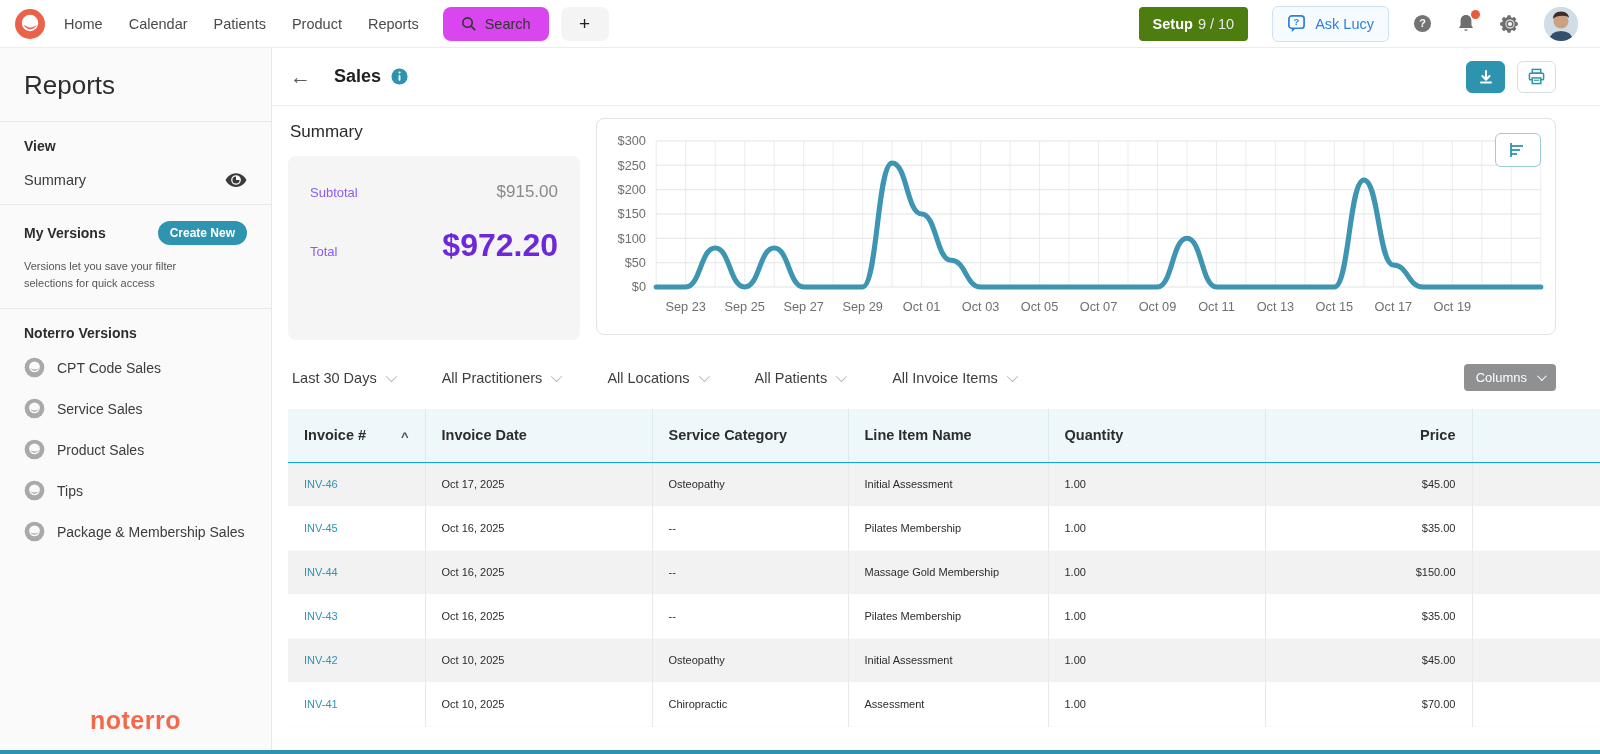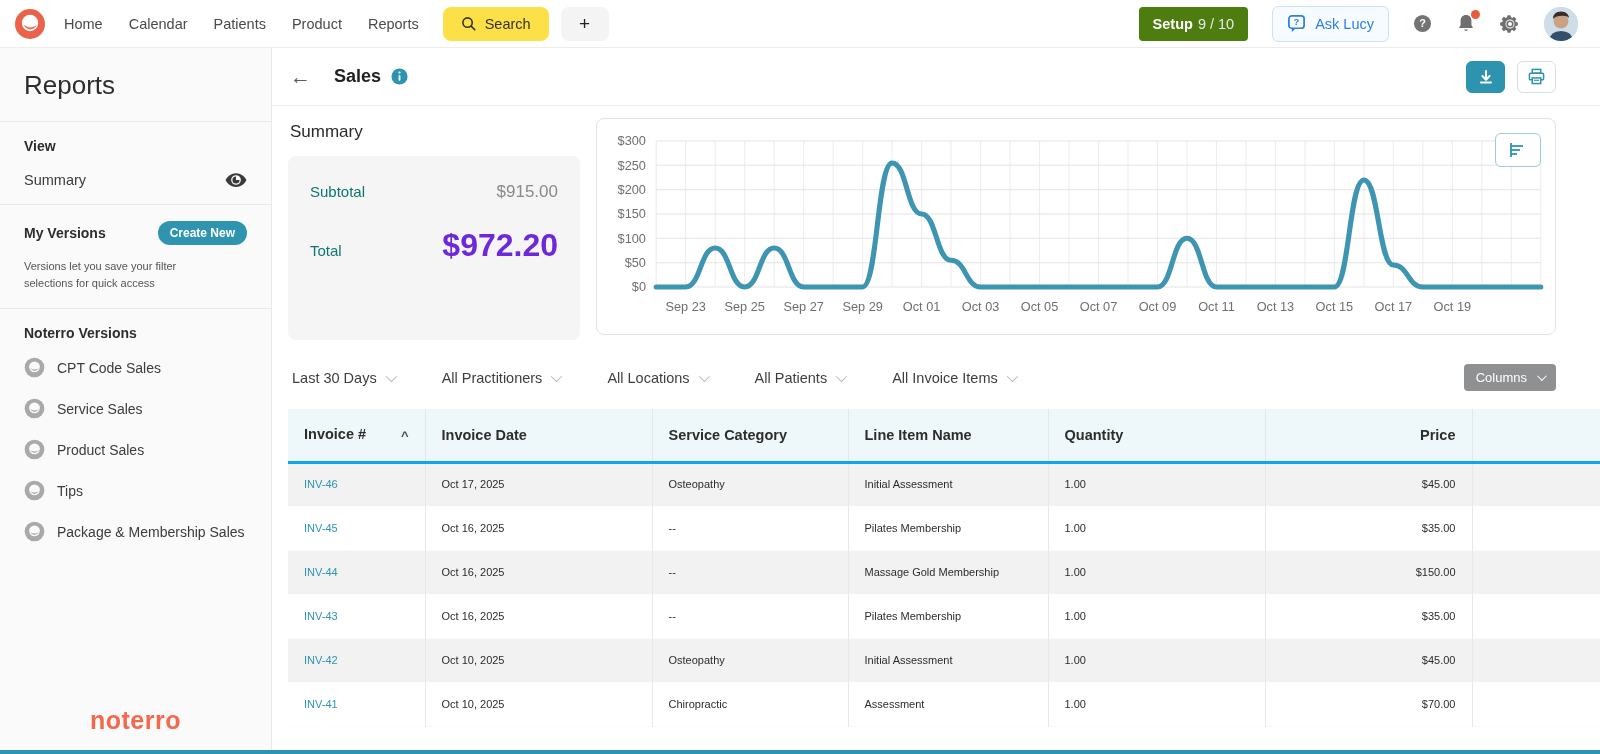--- a/index.html
+++ b/index.html
@@ -5,21 +5,21 @@
   * { margin:0; padding:0; box-sizing:border-box; }
   html,body { width:1600px; height:754px; overflow:hidden; background:#fff;
               font-family:"Liberation Sans", sans-serif; color:#2b2b2b; position:relative; }
 
   
   .topnav { height:48px; display:flex; align-items:center; padding:0 22px 0 14px;
             border-bottom:1px solid #ececec; background:#fff; }
   .logo { width:32px; height:32px; margin-right:18px; flex:0 0 auto; }
   .nav-items { display:flex; gap:26px; margin-right:24px; }
   .nav-item { font-size:14.5px; color:#4a4a4a; cursor:pointer; white-space:nowrap; }
-  .search-btn { display:flex; align-items:center; gap:9px; background:#fde047; border-radius:8px;
+  .search-btn { display:flex; align-items:center; gap:9px; background:#d946ef; border-radius:8px;
                 height:34px; padding:0 18px; font-size:14.5px; color:#333; margin-right:12px; cursor:pointer;justify-content:center; }
   .add-btn { background:#f4f4f5; border-radius:8px; height:34px; width:48px; display:flex;
              align-items:center; justify-content:center; font-size:19px; color:#222; cursor:pointer; }
   .topnav-right { margin-left:auto; display:flex; align-items:center; gap:24px; }
   .setup-btn { background:#4d7c0f; color:#fff; border-radius:4px; height:34px; padding:0 14px;
                display:flex; align-items:center; gap:5px; font-size:14.5px; cursor:pointer; }
   .setup-btn b { font-weight:700; }
   .setup-btn span.count { color:#e8e8e8; font-weight:400; }
   .asklucy-btn { background:#f6fbff; border:1px solid #cfe1f7; border-radius:6px; height:36px;
                  padding:0 14px; display:flex; align-items:center; gap:9px; color:#2d7fe0;
@@ -61,21 +61,21 @@
             display:flex; align-items:center; justify-content:center; cursor:pointer; }
   .print-btn { width:39px; height:32px; background:#fff; border:1px solid #d5dfe3; border-radius:6px;
                display:flex; align-items:center; justify-content:center; cursor:pointer; }
 
   
   .content-row { display:flex; align-items:flex-start; padding:12px 44px 0 16px; }
   .summary-col { width:292px; flex:0 0 292px; margin-right:16px; }
   .summary-heading { font-size:17px; font-weight:500; color:#2b2b2b; margin:4px 0 14px 2px; }
   .summary-card { background:#f5f5f5; border-radius:8px; padding:26px 22px 20px 22px; height:184px; }
   .sum-row { display:flex; justify-content:space-between; align-items:baseline; margin-bottom:25px; }
-  .sum-label { font-size:15px; color:#0f766e; }
+  .sum-label { font-size:13px; color:#8b5cf6; }
   .sum-value { font-size:17px; color:#8a8a8a; }
   .sum-total-value { font-size:32px; font-weight:700; color:#6d28d9; }
   .chart-card { flex:1; border:1px solid #e3e3e3; border-radius:8px; height:217px; position:relative;
                 padding:10px 6px 0 2px; }
   .chart-toggle { position:absolute; top:14px; right:14px; width:46px; height:34px; background:#fff;
                   border:1px solid #9fcbd8; border-radius:6px; display:flex; align-items:center;
                   justify-content:center; cursor:pointer; }
 
   
   .filter-row { display:flex; align-items:center; gap:48px; padding:24px 44px 18px 20px; }
@@ -84,21 +84,21 @@
           transform:rotate(45deg) translateY(-2px); }
   .columns-btn { margin-left:auto; background:#8f9091; color:#fff; border:none; border-radius:4px;
                  height:27px; padding:0 12px; font-size:13px; display:flex; align-items:center;
                  gap:10px; cursor:pointer; }
   .columns-btn .chev { border-color:#fff; width:7px; height:7px; }
 
   
   .table-wrap { padding-left:16px; }
   table.sales { border-collapse:collapse; table-layout:fixed; width:1391px; }
   .sales th { background:#eef7fa; font-size:14.5px; font-weight:700; color:#2d2d2d; text-align:left;
-              height:53px; padding:0 16px; border-right:1px solid #dde9ed; border-bottom:3px solid #0ea5e9; }
+              height:53px; padding:0 16px; border-right:1px solid #dde9ed; border-bottom:1px solid #0ea5e9; }
   .sales td { font-size:11px; color:#2c2c2c; height:44px; padding:5px 16px; vertical-align:middle;
               border-right:1px solid #e8e8e8; line-height:1.35; }
   .sales tbody tr:nth-child(odd) { background:#f2f2f2; }
   .sales tbody tr { border-bottom:1px solid #fbfbfb; }
   .sales th:nth-child(6), .sales td:nth-child(6), .sales th:nth-child(7), .sales td:nth-child(7)
         { text-align:right; }
   .sales th:last-child, .sales td:last-child { border-right:none; }
   .inv-link { color:#2e94b5; cursor:pointer; }
   .sort-caret { float:right; color:#4a4a4a; font-size:13px; font-weight:700; margin-top:2px; }
 

